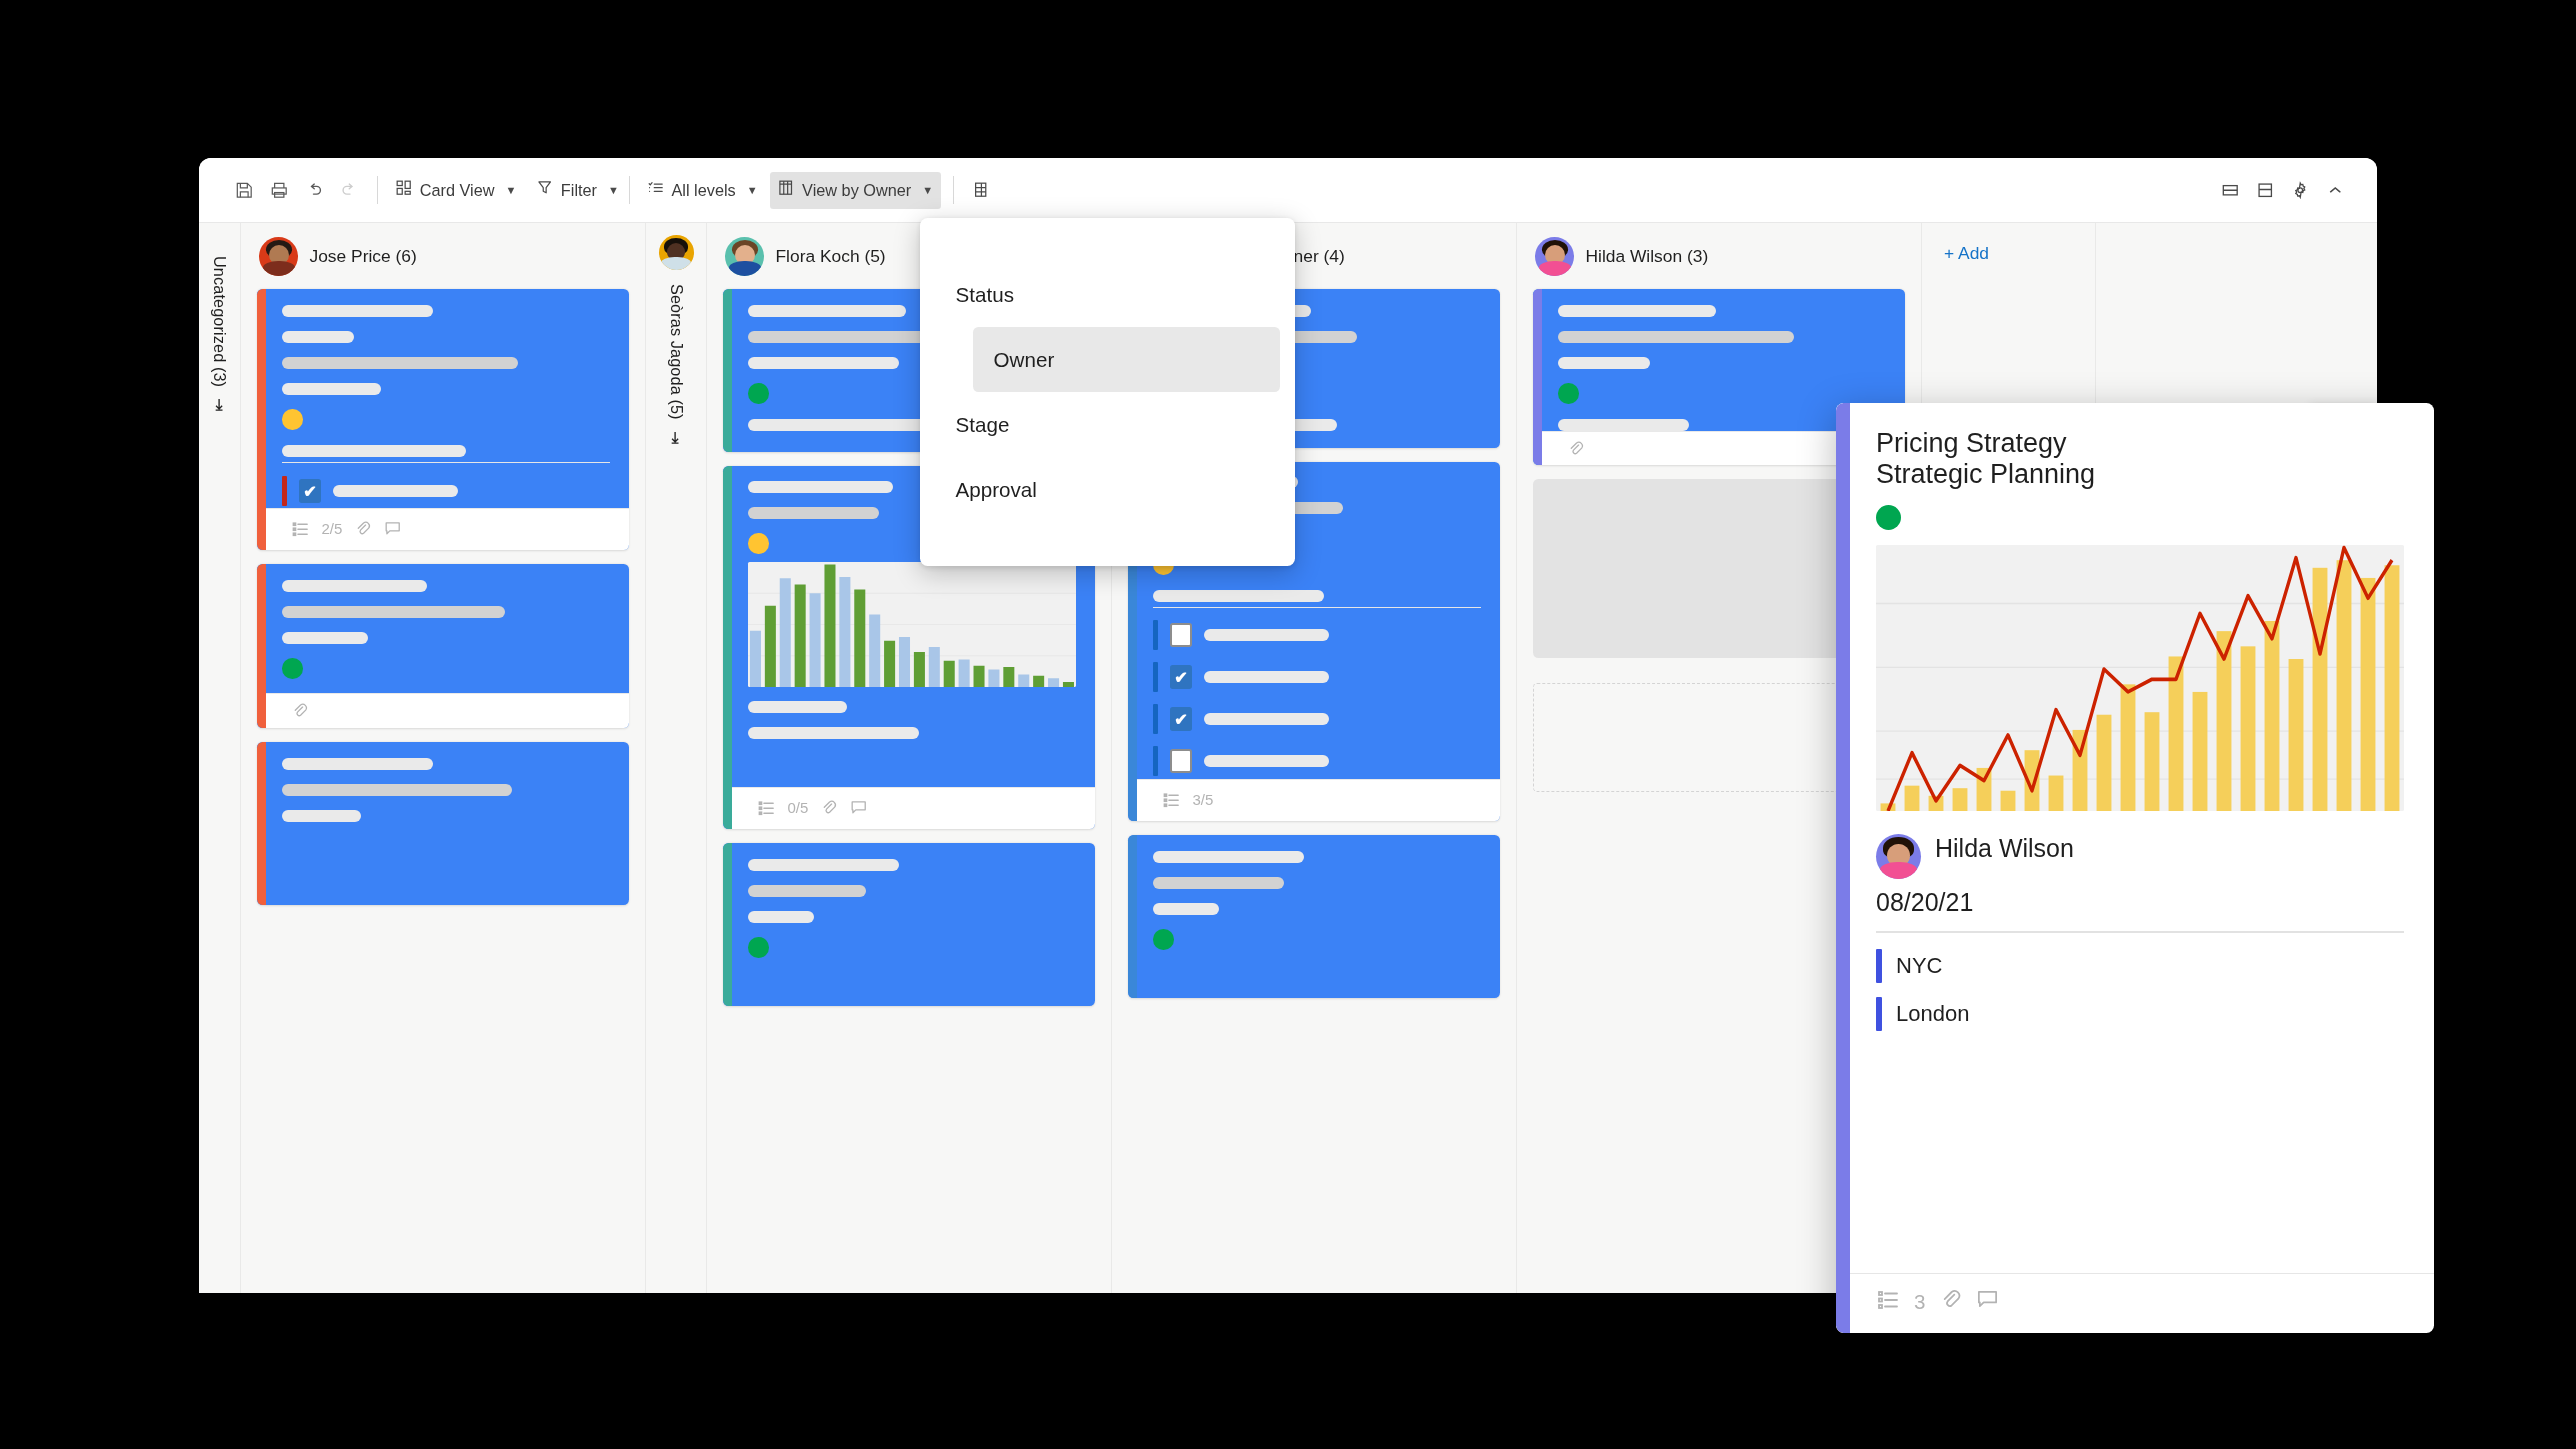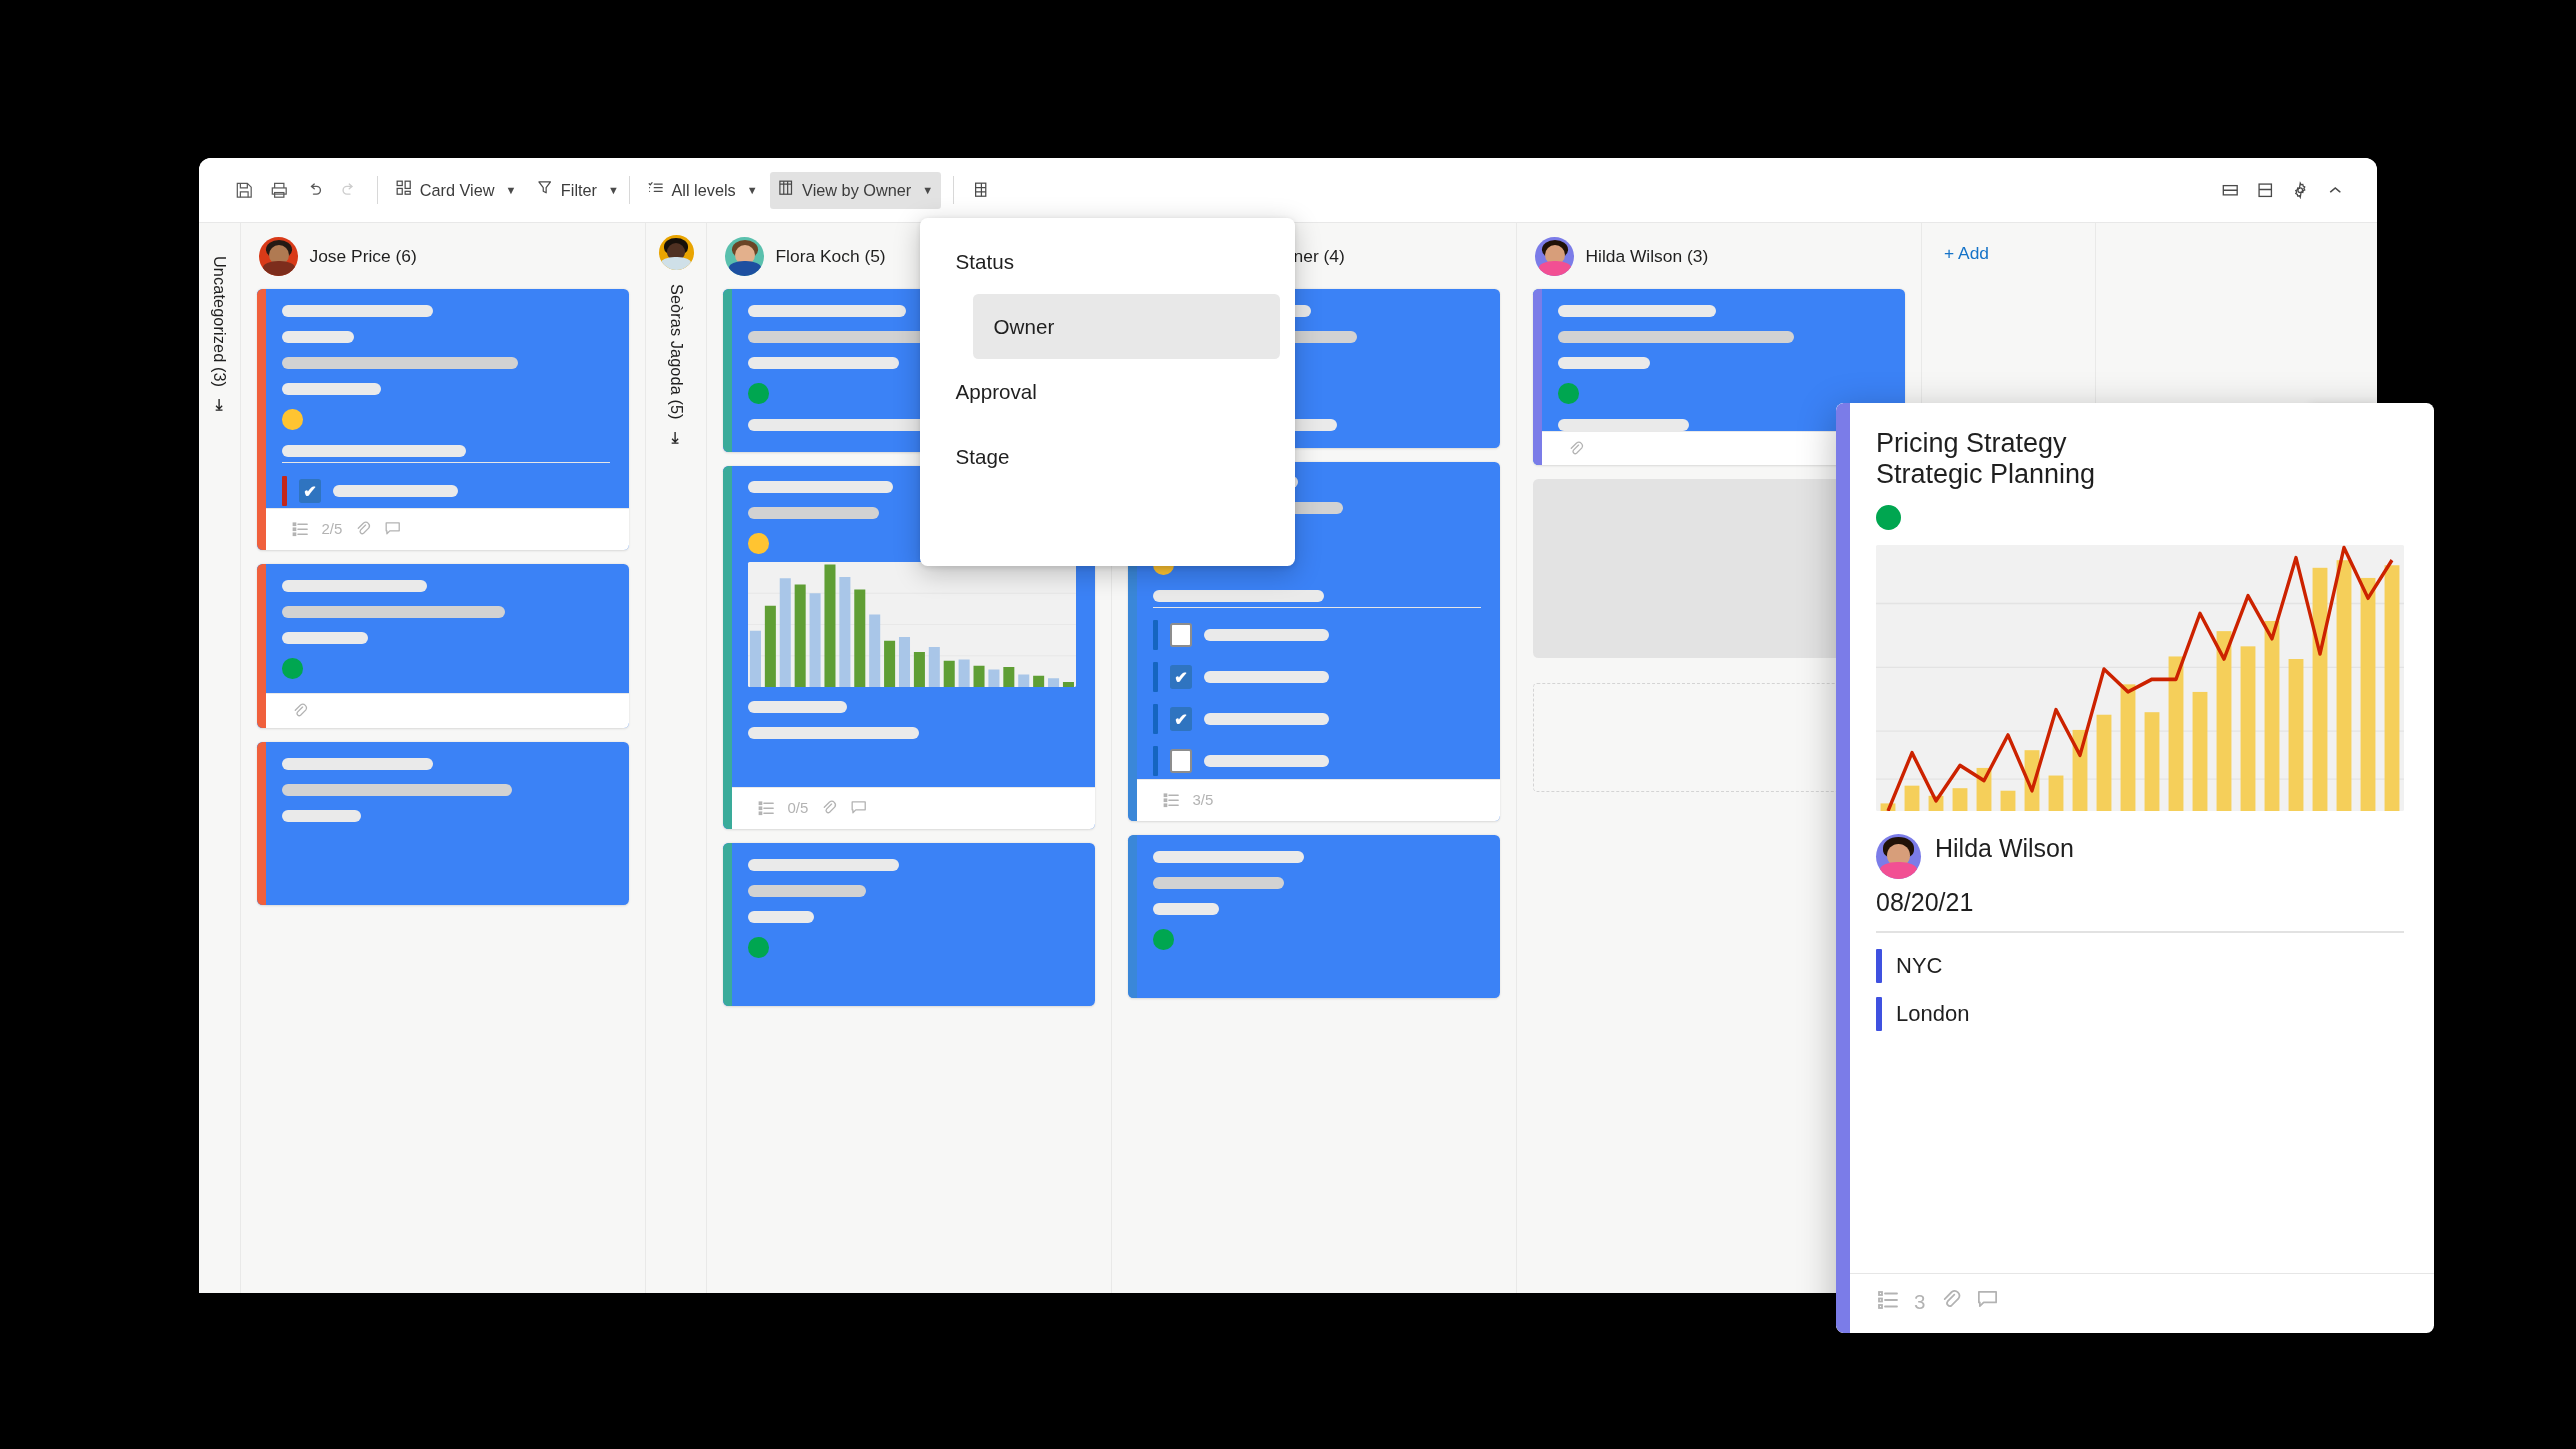--- a/index.html
+++ b/index.html
@@ -54,21 +54,21 @@
   .tb-spacer { flex: 1 1 auto; }
 
   
   #view-menu {
     position: absolute;
     left: 920px; top: 218px;
     width: 375px; height: 348px;
     background: #fff;
     border-radius: 7.6px;
     box-shadow: 0 6.5px 27px rgba(0,0,0,.22), 0 1.1px 5.4px rgba(0,0,0,.10);
-    padding: 11px 15px;
+    padding: 44px 15px;
     z-index: 60;
   }
   .menu-item {
     height: 65px;
     display: flex; align-items: center;
     padding: 0 20.6px;
     font-size: 20.6px;
     color: #1f1f1f;
     border-radius: 5.4px;
   }
@@ -722,24 +722,24 @@
 </div>
 
 <div id="view-menu">
   <div class="menu-item">
     <span>Status</span>
   </div>
   <div class="menu-item selected">
     <span>Owner</span>
   </div>
   <div class="menu-item">
-    <span>Approval</span>
+    <span>Stage</span>
   </div>
   <div class="menu-item">
-    <span>Stage</span>
+    <span>Approval</span>
   </div>
 </div>
 
 <div id="detail-card">
   <div class="dc-bar"></div>
   <div class="dc-body">
     <div class="dc-title">Pricing Strategy</div>
     <div class="dc-sub">Strategic Planning</div>
     <div class="dc-dot"></div>
 

